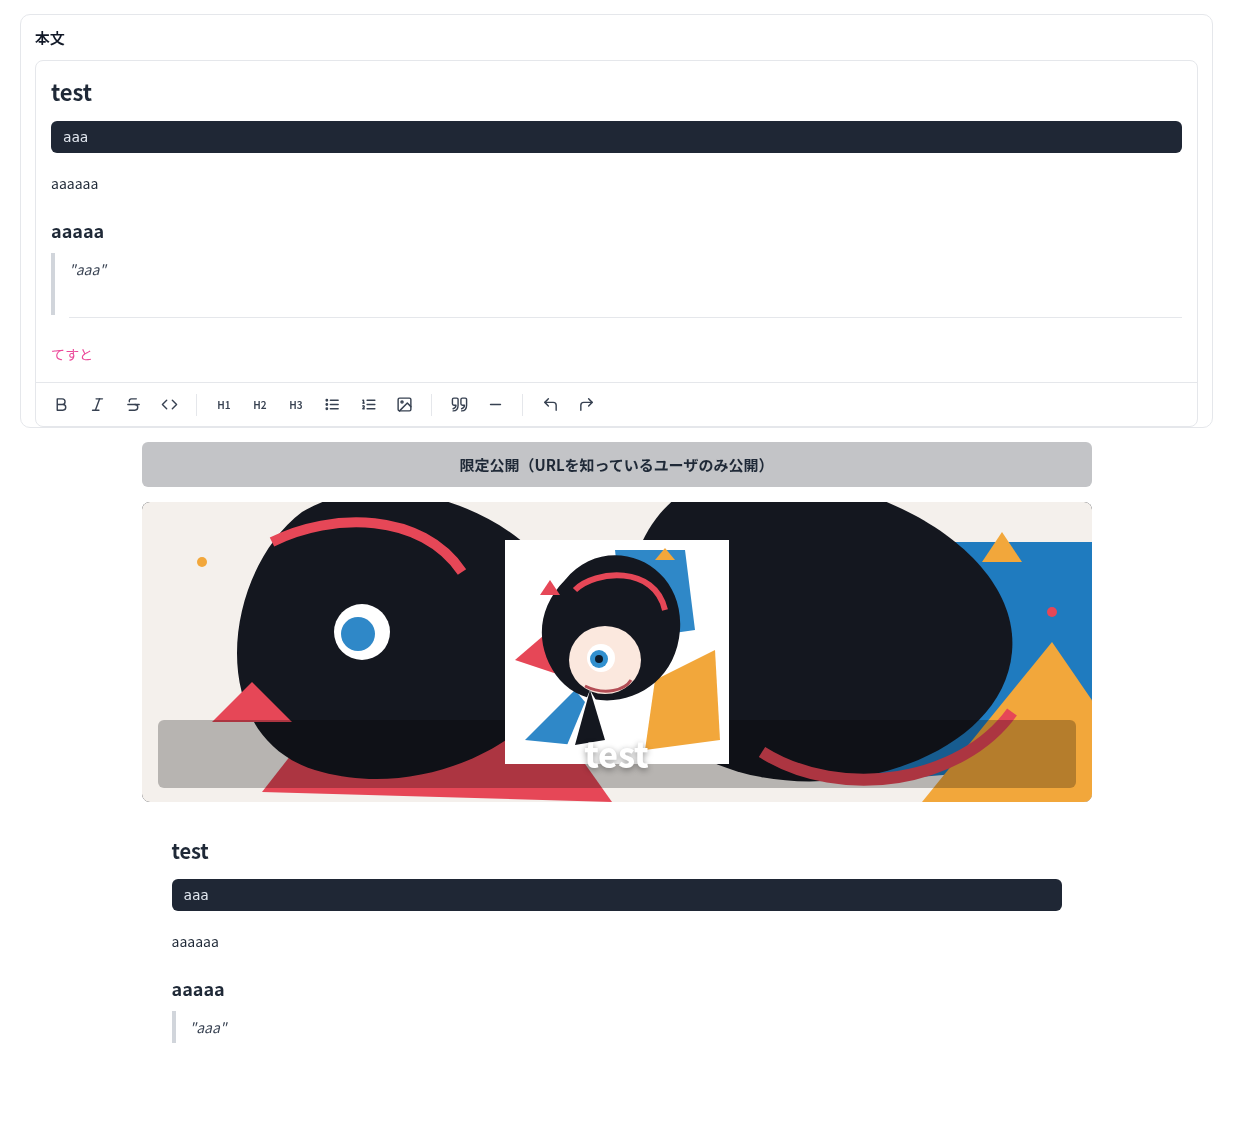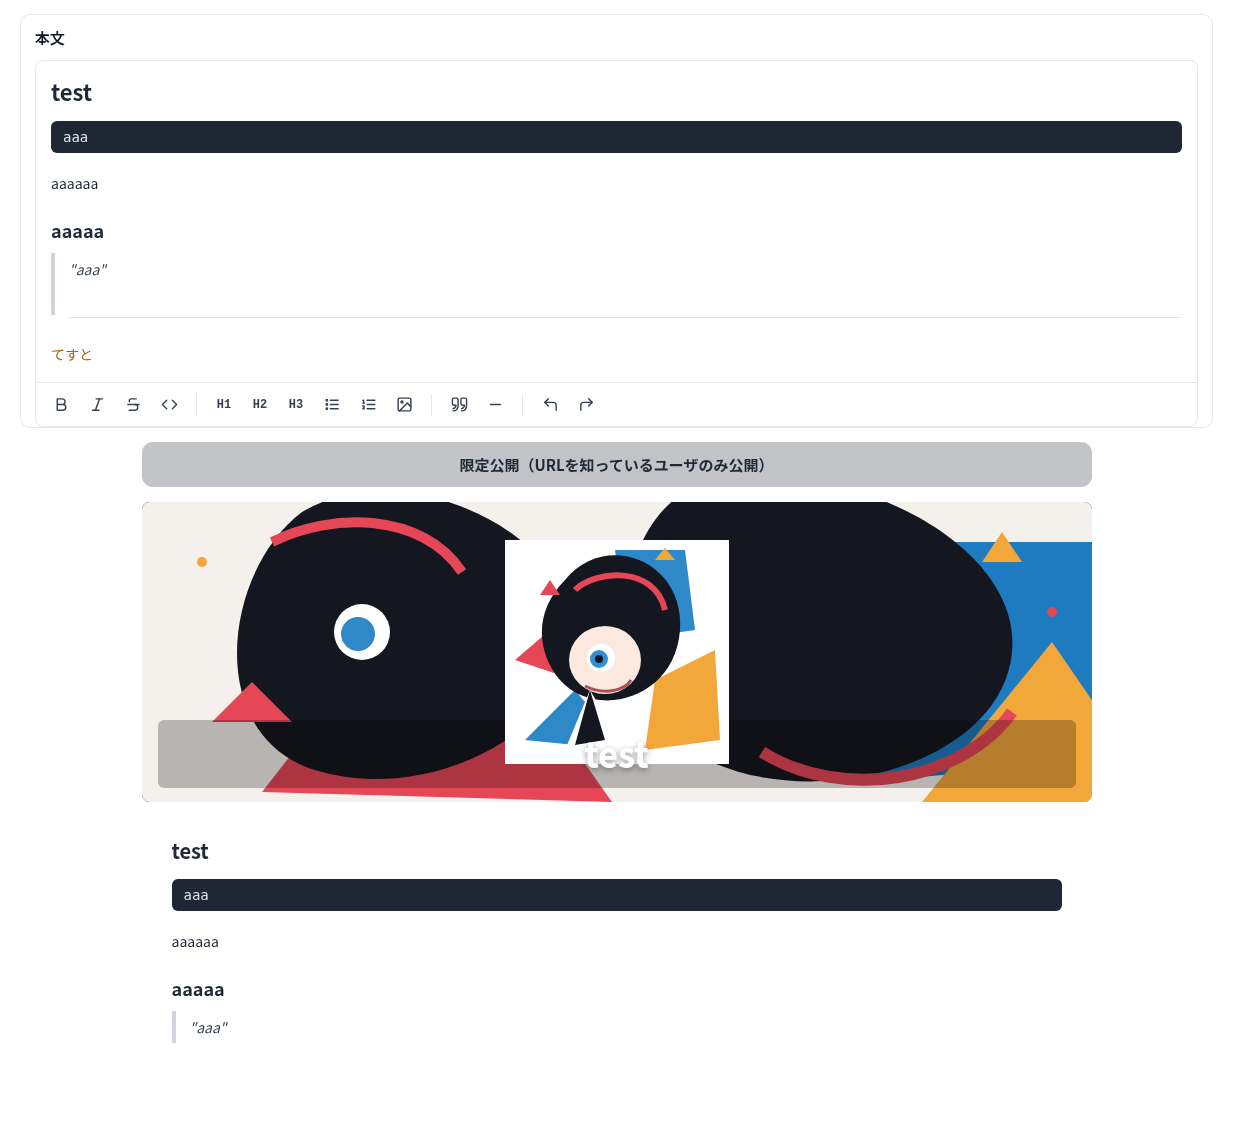--- a/index.html
+++ b/index.html
@@ -62,21 +62,21 @@
     font-style: italic;
     font-size: 14px;
     color: #374151;
   }
   .ed-blockquote-hr {
     border-bottom: 1px solid #e5e7eb;
     margin-left: 18px;
     margin-bottom: 26px;
   }
   .ed-placeholder {
-    color: #a16207;
+    color: #ec4899;
     font-size: 14px;
     margin-bottom: 14px;
   }
   .toolbar {
     border-top: 1px solid #e5e7eb;
     display: flex;
     align-items: center;
     height: 44px;
     padding: 0 8px;
     gap: 2px;
@@ -93,27 +93,27 @@
     font-weight: 600;
     cursor: pointer;
   }
   .tb-btn svg { width: 17px; height: 17px; stroke: currentColor; stroke-width: 2; fill: none; stroke-linecap: round; stroke-linejoin: round; }
   .tb-sep {
     width: 1px;
     height: 22px;
     background: #e5e7eb;
     margin: 0 8px;
   }
-  .h-label { font-size: 12px; font-weight: 600; font-family: Liberation Mono, monospace; }
+  .h-label { font-size: 10px; font-weight: 600; }
 
   .visibility-bar {
     max-width: 950px;
     margin: 14px auto 0 auto;
     background: #c3c4c7;
-    border-radius: 11px;
+    border-radius: 6px;
     height: 45px;
     display: flex;
     align-items: center;
     justify-content: center;
     font-size: 15px;
     font-weight: 700;
     color: #1f2937;
   }
 
   .hero {

